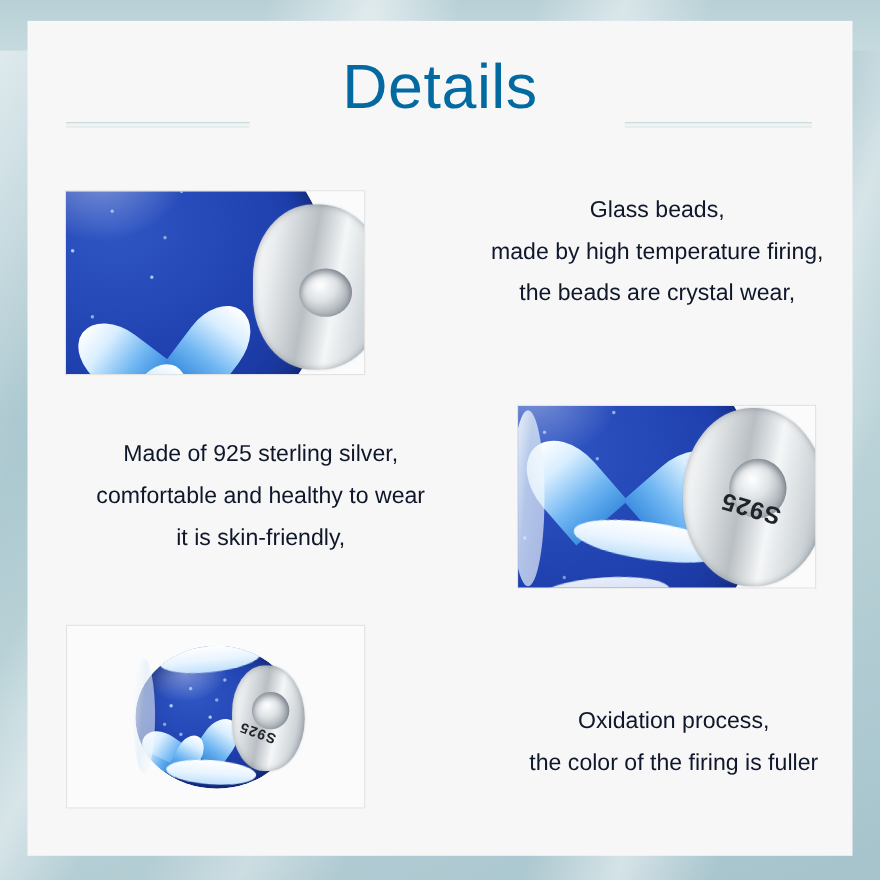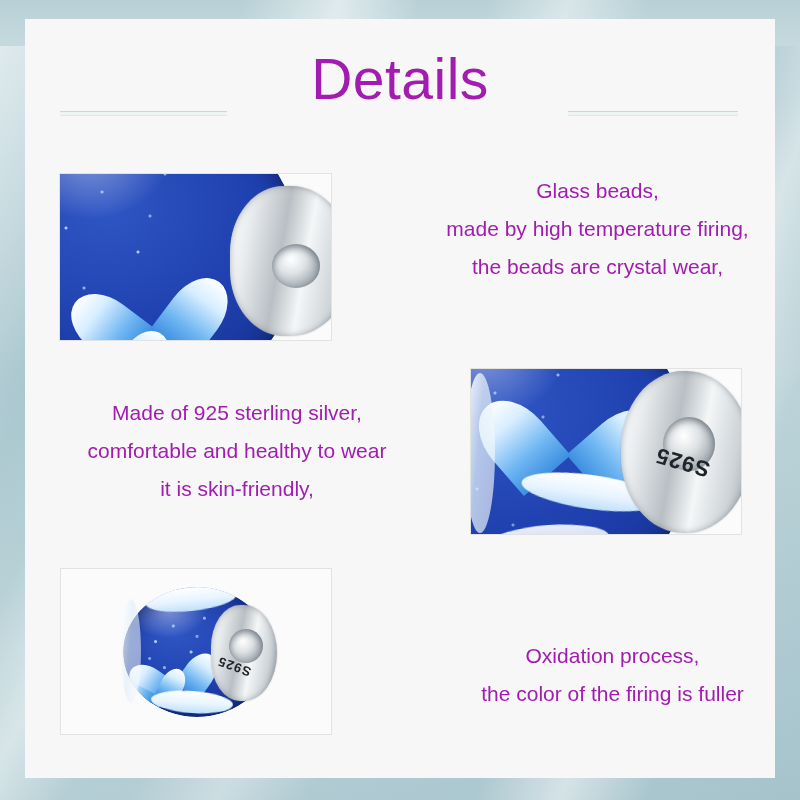--- a/index.html
+++ b/index.html
@@ -57,21 +57,21 @@
   }
   .title {
     position: absolute;
     left: 0;
     top: 0;
     width: 750px;
     text-align: center;
     font-size: 57px;
     line-height: 72px;
     letter-spacing: 0.5px;
-    color: #a21caf;
+    color: #0369a1;
     font-weight: 400;
     font-family: "Liberation Sans", sans-serif;
   }
   .rule {
     position: absolute;
     top: 68px;
     height: 3px;
     border-top: 1px solid #c9d8d8;
     border-bottom: 1px solid #dfe8e7;
     background: #eef3f3;
@@ -178,21 +178,21 @@
   .glass-rim {
     position: absolute;
     border-radius: 50%;
     background: linear-gradient(95deg, rgba(255,255,255,0.95) 0%, rgba(225,238,248,0.75) 45%, rgba(255,255,255,0.6) 100%);
   }
 
   
   .textblock {
     position: absolute;
     text-align: center;
-    color: #a21caf;
+    color: #0f172a;
     font-family: "Liberation Sans", sans-serif;
     font-size: 21px;
     line-height: 38px;
     font-weight: 400;
   }
   .tb-1 { left: 395px; top: 153px; width: 355px; }
   .tb-2 { left: 12px;  top: 375px; width: 400px; }
   .tb-3 { left: 400px; top: 618px; width: 375px; }
   .textblock div { white-space: nowrap; }
 </style>

